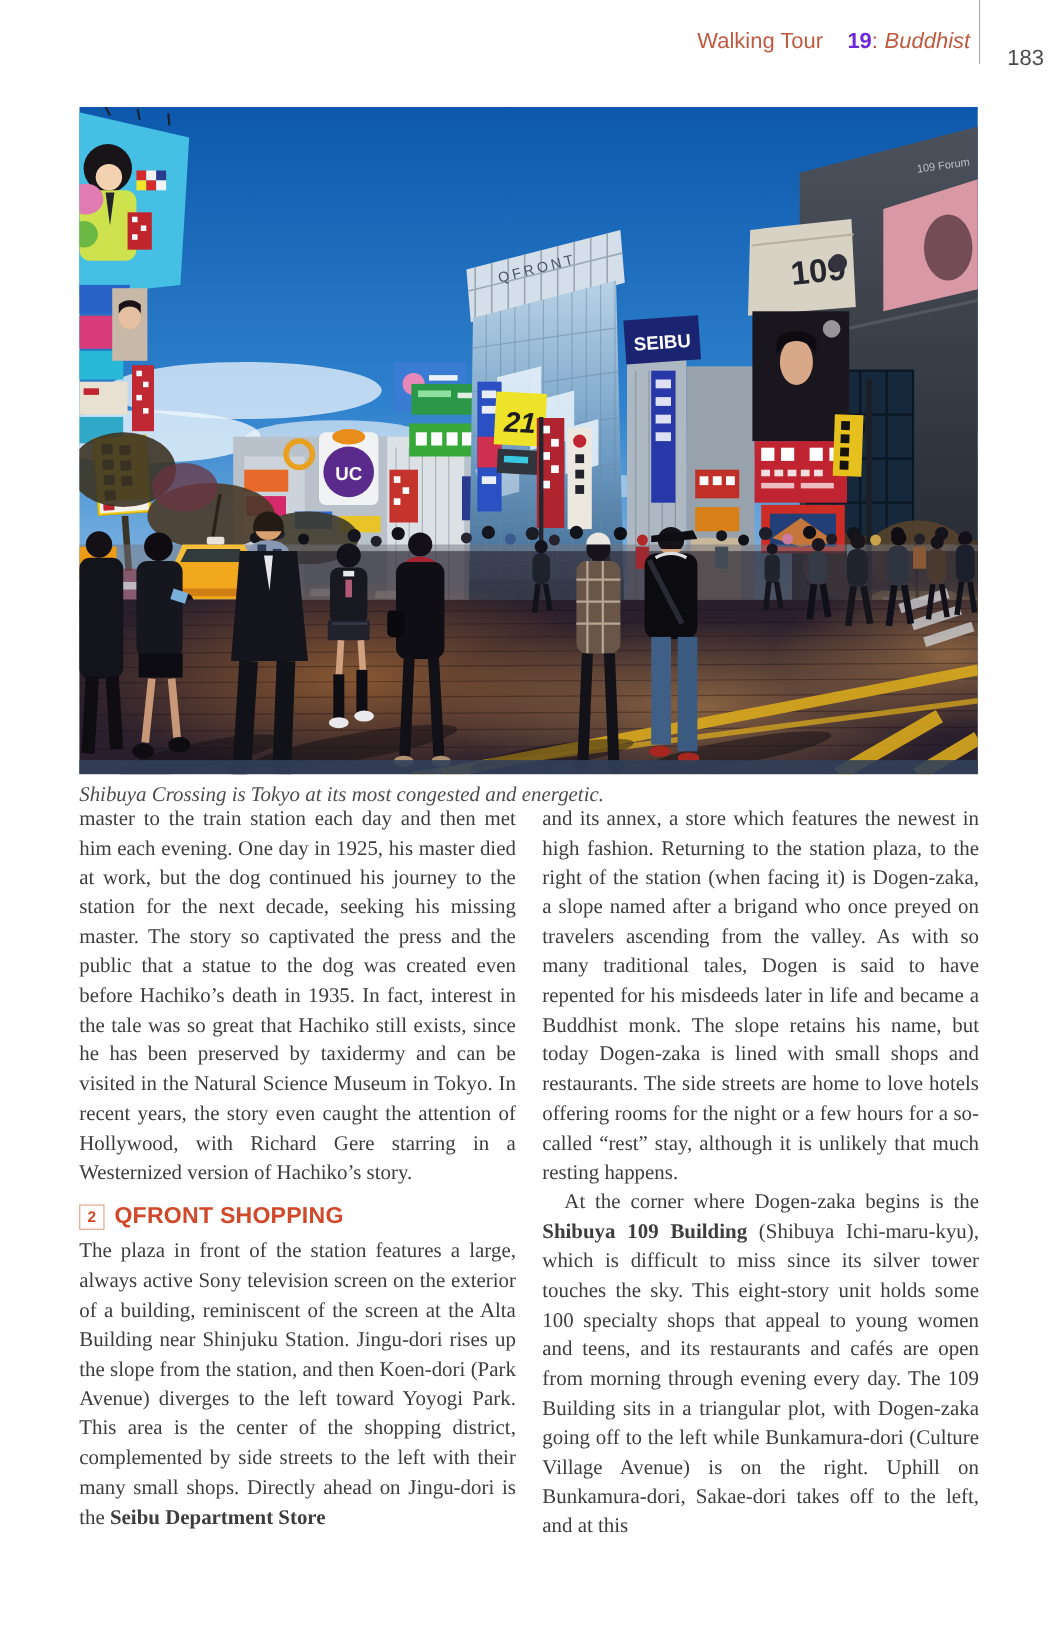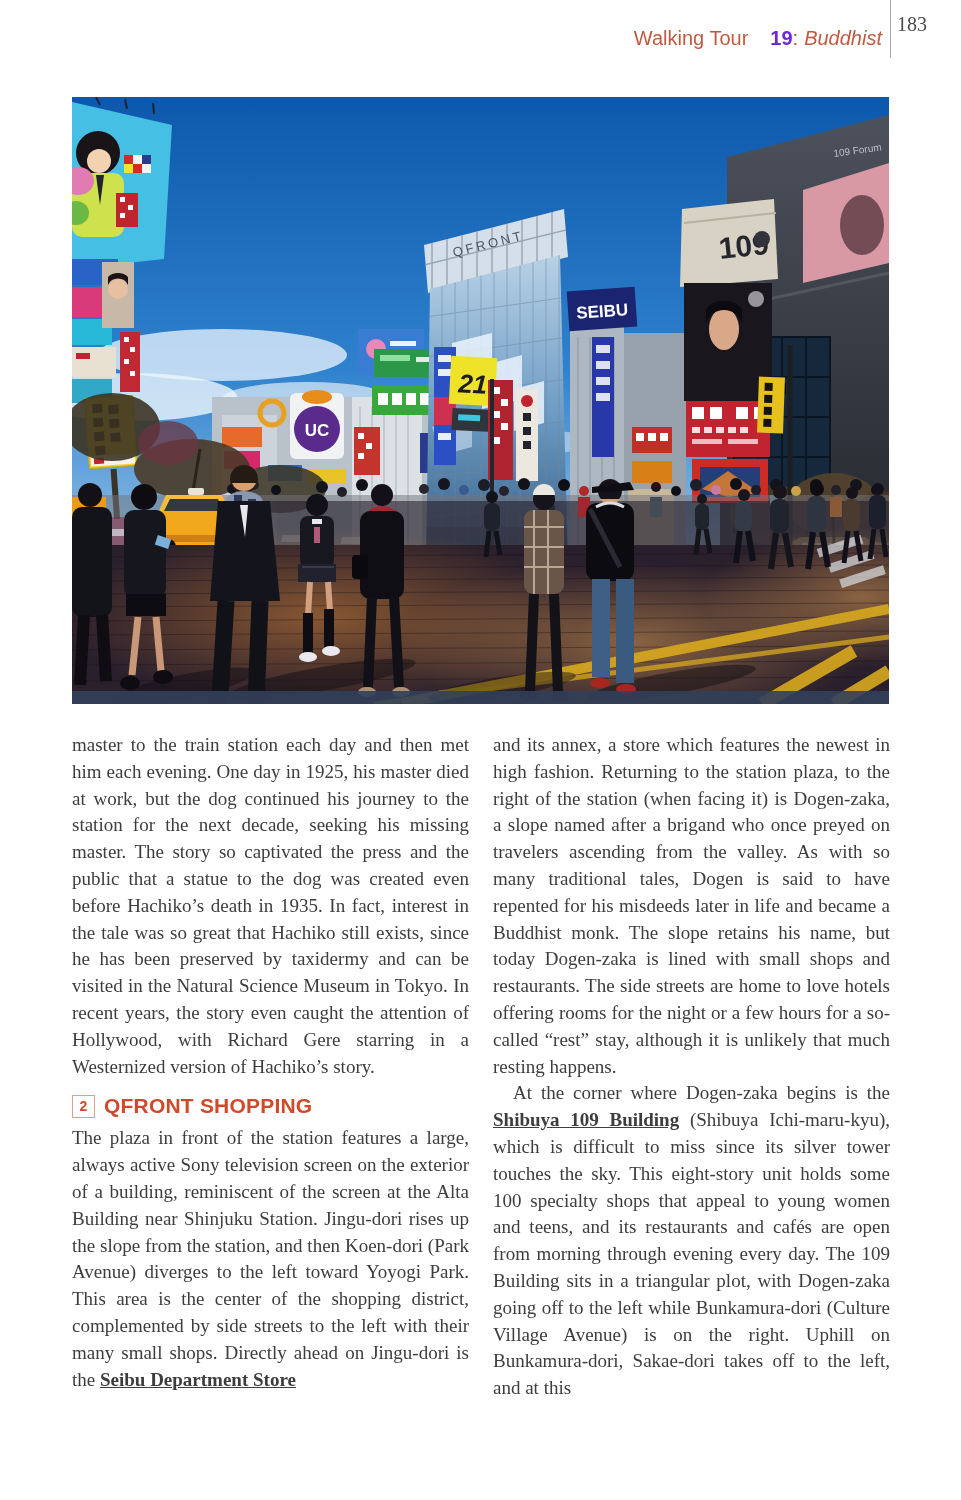--- a/index.html
+++ b/index.html
@@ -6,33 +6,33 @@
   .page{position:relative;width:961px;height:1500px;background:#ffffff;overflow:hidden;
         font-family:"Liberation Serif",serif;margin:0 auto;}
   
   .running-head{position:absolute;top:27px;right:79px;white-space:nowrap;
     font-family:"Liberation Sans",sans-serif;font-size:20px;color:#bf5a40;}
   .rh-reg{margin-right:22px;}
   .rh-bold{font-weight:700;color:#6d28d9;}
   .rh-colon{margin-right:6px;color:#b44a2e;}
   .rh-italic{font-style:italic;}
   .header-rule{position:absolute;top:0;left:890px;width:1px;height:58px;background:#a9a9a9;}
-  .page-num{position:absolute;top:13px;left:897px;width:52px;text-align:left;
-    font-family:Liberation Serif, serif;font-size:20px;color:#4a4a4a;}
+  .page-num{position:absolute;top:42px;left:897px;width:52px;text-align:right;
+    font-family:Liberation Sans, sans-serif;font-size:20px;color:#4a4a4a;}
   
   .photo-wrap{position:absolute;left:72px;top:97px;width:817px;height:607px;overflow:hidden;}
   .photo-wrap svg{display:block;}
   .caption{position:absolute;left:72px;top:712px;width:817px;font-style:italic;
     font-size:19px;color:#4c4c4c;}
   
   .columns{position:absolute;left:72px;top:732px;width:818px;display:flex;gap:24px;}
   .col{width:397px;}
   p.body-p{margin:0;font-size:19px;line-height:26.8px;text-align:justify;color:#3d3d3d;}
   p.indent{text-indent:20px;}
-  p.body-p strong{font-weight:700;text-decoration:underline;}
+  p.body-p strong{font-weight:700;}
   .section-heading{display:flex;align-items:center;gap:9px;margin:14px 0 7px;}
   .sec-num{display:inline-flex;align-items:center;justify-content:center;width:21px;height:21px;
     border:1px solid #dfa088;color:#d0492a;font:700 14px "Liberation Sans",sans-serif;background:#fff;}
   .sec-title{font:700 21px "Liberation Sans",sans-serif;color:#d0492a;letter-spacing:.2px;}
 </style>
 </head>
 <body>
 
 <div class="page">
 
@@ -585,20 +585,21 @@
           <rect x="544" y="482" width="18" height="104" fill="#3a5a80"></rect>
           <ellipse cx="528" cy="586" rx="10" ry="5" fill="#a82620"></ellipse>
           <ellipse cx="554" cy="592" rx="10" ry="5" fill="#a82620"></ellipse>
         </g>
       </g>
 
       <rect x="0" y="594" width="817" height="13" fill="#32405a" opacity="0.9"></rect>
     </svg>
   </div>
 
+  <div class="caption">Shibuya Crossing is Tokyo at its most congested and energetic.</div>
 
   <main class="columns">
     <div class="col">
       <p class="body-p">master to the train station each day and then met him each evening. One day in 1925, his master died at work, but the dog continued his journey to the station for the next decade, seeking his missing master. The story so captivated the press and the public that a statue to the dog was created even before Hachiko’s death in 1935. In fact, interest in the tale was so great that Hachiko still exists, since he has been preserved by taxidermy and can be visited in the Natural Science Museum in Tokyo. In recent years, the story even caught the attention of Hollywood, with Richard Gere starring in a Westernized version of Hachiko’s story.</p>
       <h2 class="section-heading">
         <span class="sec-num">2</span>
         <span class="sec-title">QFRONT SHOPPING</span>
       </h2>
       <p class="body-p"><span>The plaza in front of the station features a large, always active Sony television screen on the exterior of a building, reminiscent of the screen at the Alta Building near Shinjuku Station. Jingu-dori rises up the slope from the station, and then Koen-dori (Park Avenue) diverges to the left toward Yoyogi Park. This area is the center of the shopping district, complemented by side streets to the left with their many small shops. Directly ahead on Jingu-dori is the </span><strong>Seibu Department Store</strong></p>
     </div>

